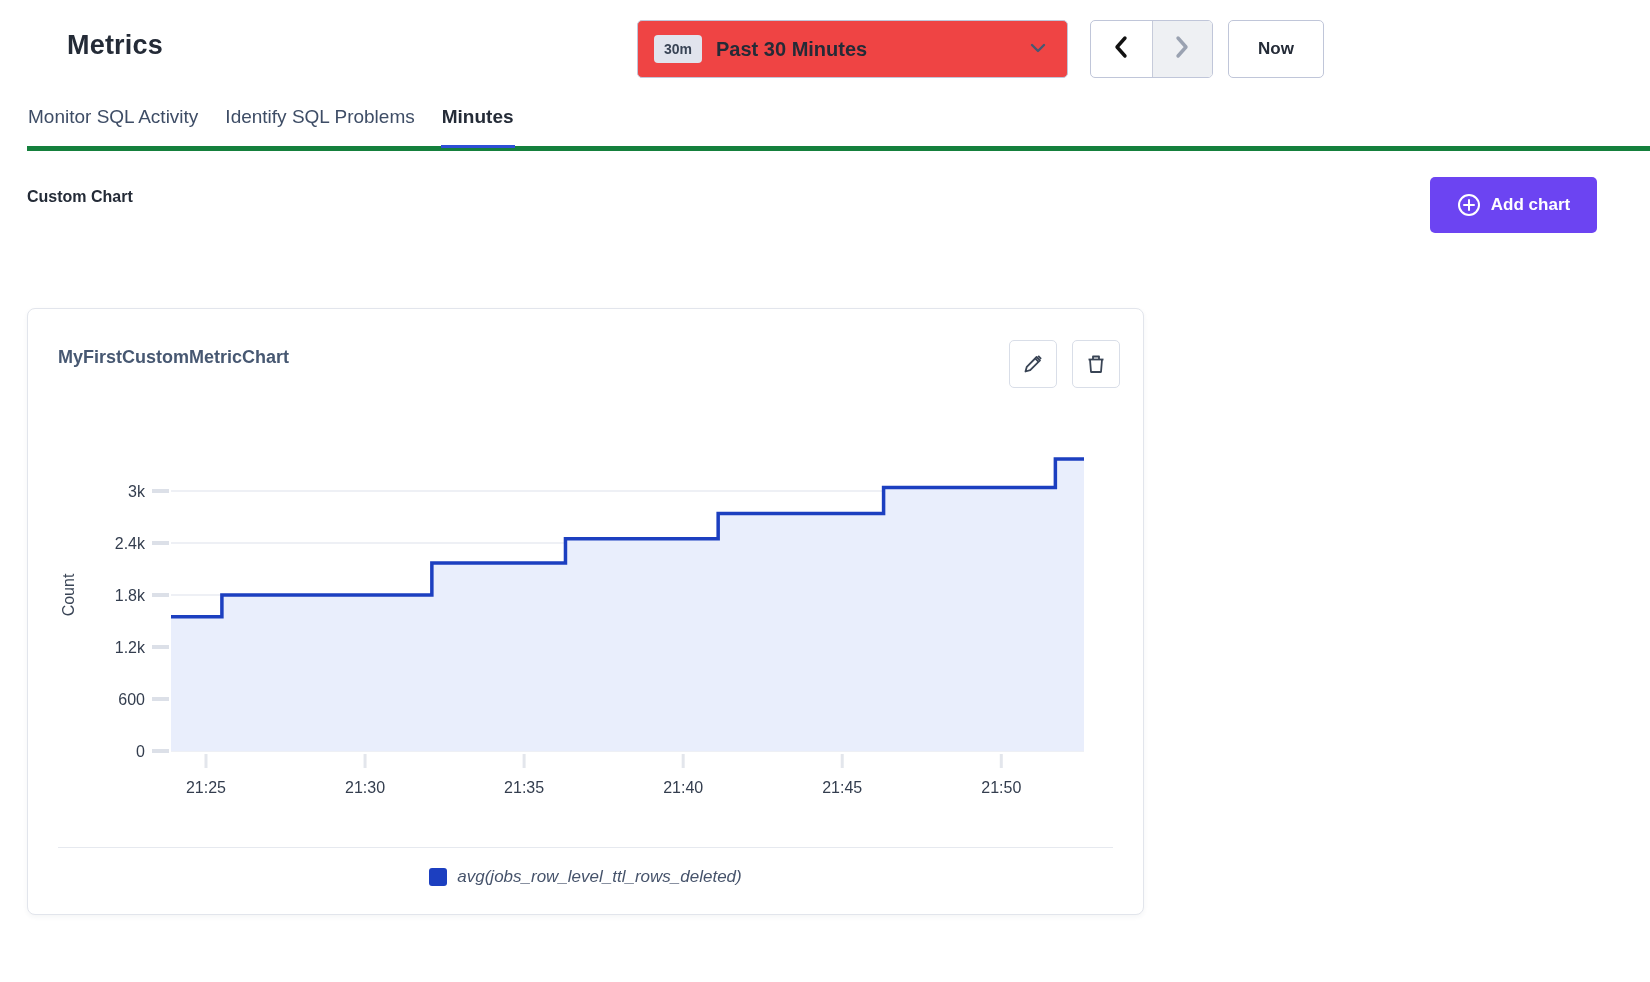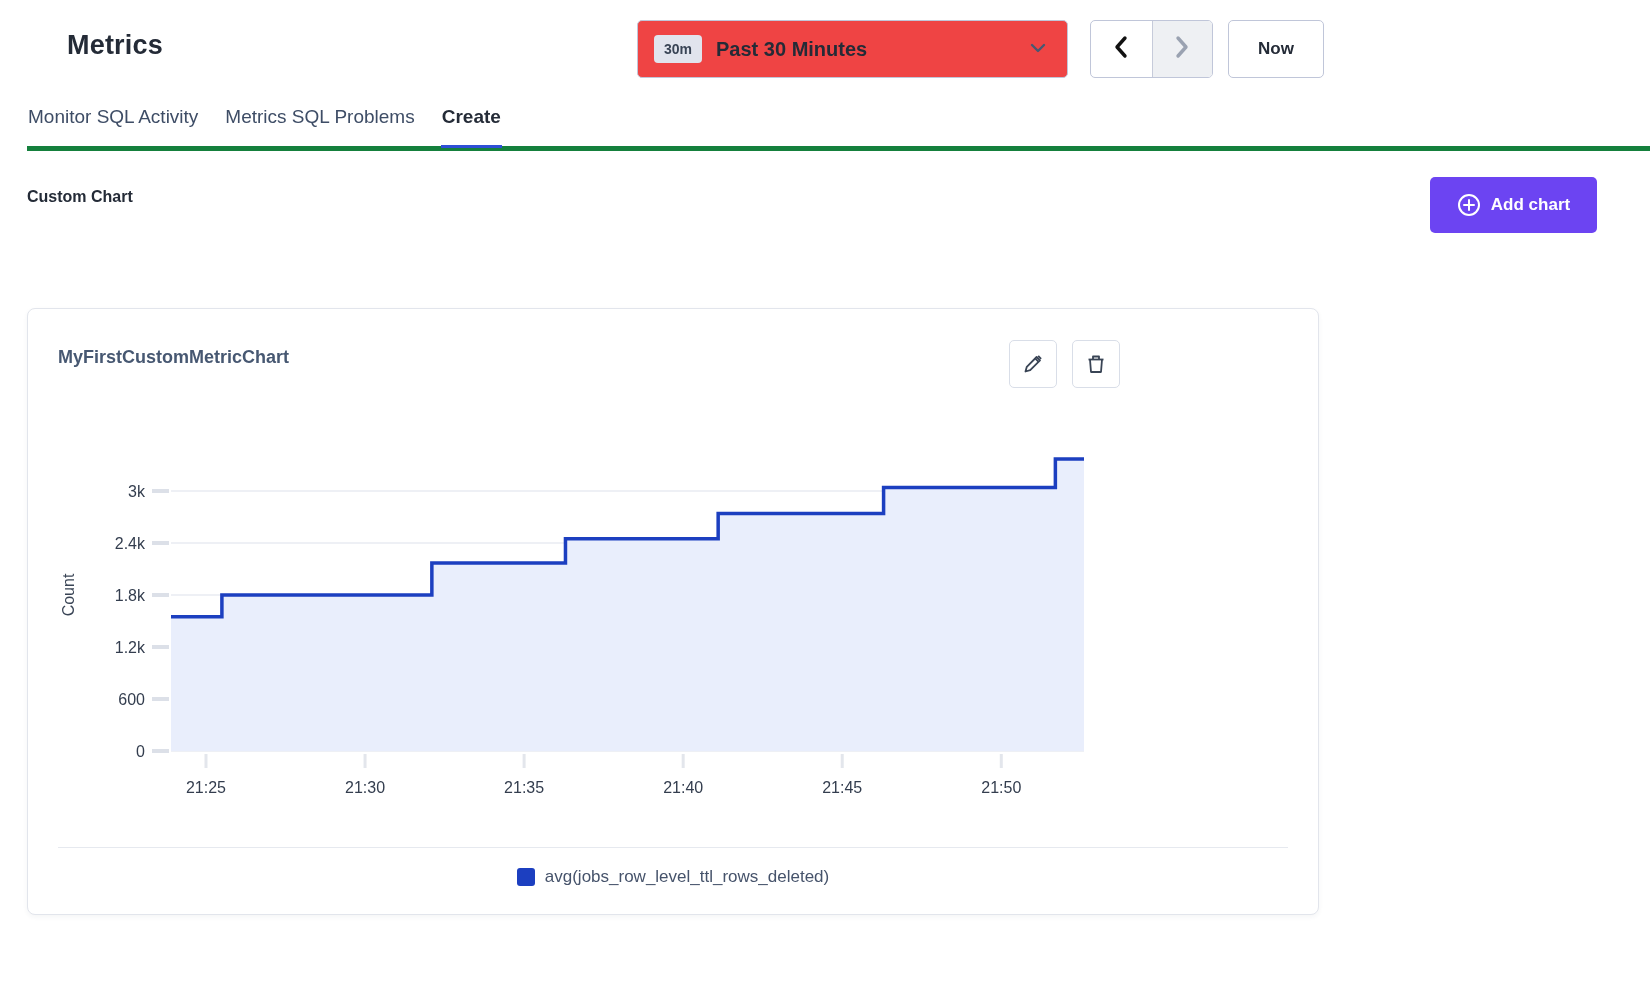--- a/index.html
+++ b/index.html
@@ -26,34 +26,34 @@
 
   
   .section-title { left:27px; top:188px; font-size:16px; font-weight:700; color:#242b37; }
   .section-desc { left:27px; top:244px; font-size:17px; color:#475872; }
   .learn-more { color:#2752f5; font-weight:600; text-decoration:none; cursor:pointer; }
   .add-chart-button { left:1430px; top:177px; width:167px; height:56px; background:#6c44f2; border:none; border-radius:5px;
     color:#fff; font-size:17px; font-weight:600; display:flex; align-items:center; justify-content:center; gap:10px; cursor:pointer;
     font-family:"Liberation Sans", sans-serif; }
 
   
-  .card { left:27px; top:308px; width:1292px; height:607px; border:1px solid #e2e5ec; border-radius:8px; background:#fff;
+  .card { left:27px; top:308px; width:1117px; height:607px; border:1px solid #e2e5ec; border-radius:8px; background:#fff;
     box-shadow:0 2px 5px rgba(40,50,70,.05); }
   .card-title { left:30px; top:38px; font-size:18px; font-weight:700; color:#475872; position:absolute; }
   .icon-button { position:absolute; top:31px; width:48px; height:48px; border:1px solid #d9dee8; border-radius:5px; background:#fff;
     display:flex; align-items:center; justify-content:center; cursor:pointer; }
   .icon-button.edit { left:981px; }
   .icon-button.delete { left:1044px; }
   #chart-svg { position:absolute; left:0px; top:100px; }
   .tick-label { font-size:16px; fill:#333d4e; font-family:"Liberation Sans", sans-serif; }
   .axis-title { font-size:16px; fill:#394455; font-family:"Liberation Sans", sans-serif; }
   .legend-divider { position:absolute; left:30px; right:30px; top:538px; height:1px; background:#e6e9ef; }
   .legend-row { position:absolute; left:0; right:0; top:558px; display:flex; align-items:center; justify-content:center; gap:10px; }
   .legend-swatch { width:18px; height:18px; border-radius:3px; background:#1c3fc0; }
-  .legend-label { font-size:17px; color:#46536b; }
+  .legend-label { font-size:17px; color:#46536b;font-style:italic; }
 </style>
 </head>
 <body>
 
 <div id="page">
 
   <h1 class="abs page-title">Metrics</h1>
 
   <div class="abs time-dropdown">
     <span class="time-badge">30m</span>
@@ -79,22 +79,22 @@
             <polyline points="4,3 12,12 4,21" fill="none" stroke="#9aa2b1" stroke-width="3.4" stroke-linecap="round" stroke-linejoin="round"></polyline>
           </svg>
       </span>
     </div>
   </div>
 
   <button class="abs now-button">Now</button>
 
   <nav class="abs tabs">
     <div class="tab">Monitor SQL Activity</div>
-    <div class="tab">Metrics SQL Problems</div>
-    <div class="tab active">Create</div>
+    <div class="tab">Identify SQL Problems</div>
+    <div class="tab active">Minutes</div>
   </nav>
 
   <h2 class="abs section-title">Custom Chart</h2>
 
   <button class="abs add-chart-button">
     <span style="display:flex;">
       <svg width="24" height="24" viewBox="0 0 24 24">
           <circle cx="12" cy="12" r="10" fill="none" stroke="#ffffff" stroke-width="2"></circle>
           <line x1="12" y1="7" x2="12" y2="17" stroke="#ffffff" stroke-width="2" stroke-linecap="round"></line>
           <line x1="7" y1="12" x2="17" y2="12" stroke="#ffffff" stroke-width="2" stroke-linecap="round"></line>

